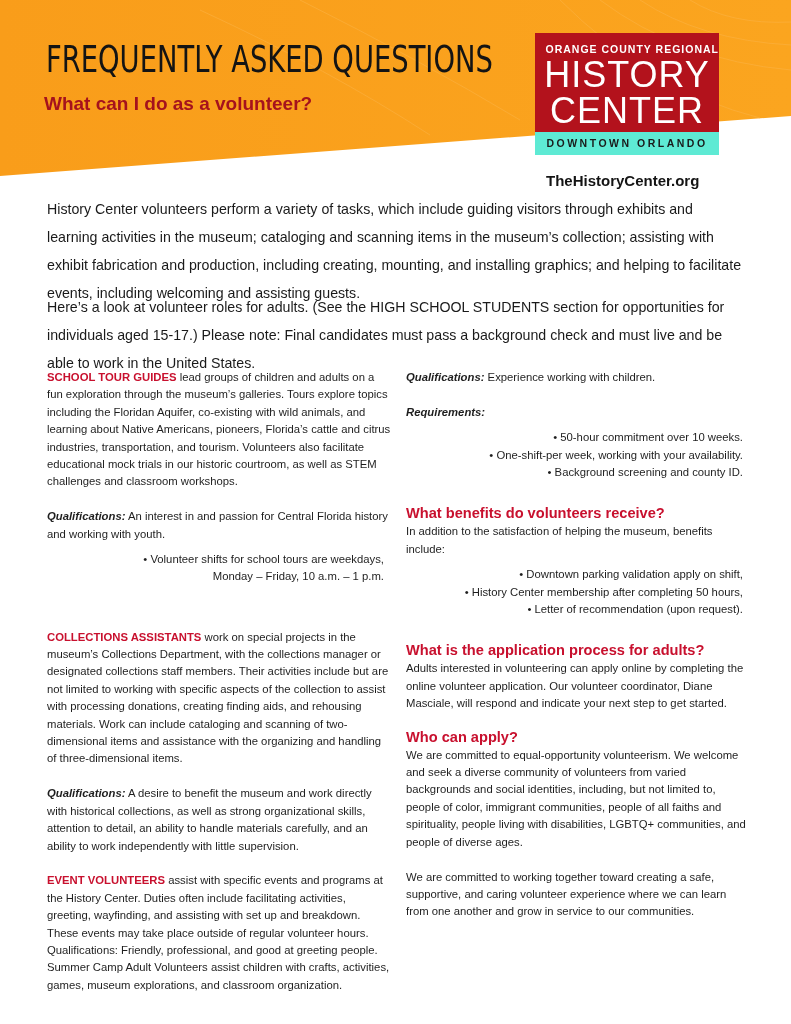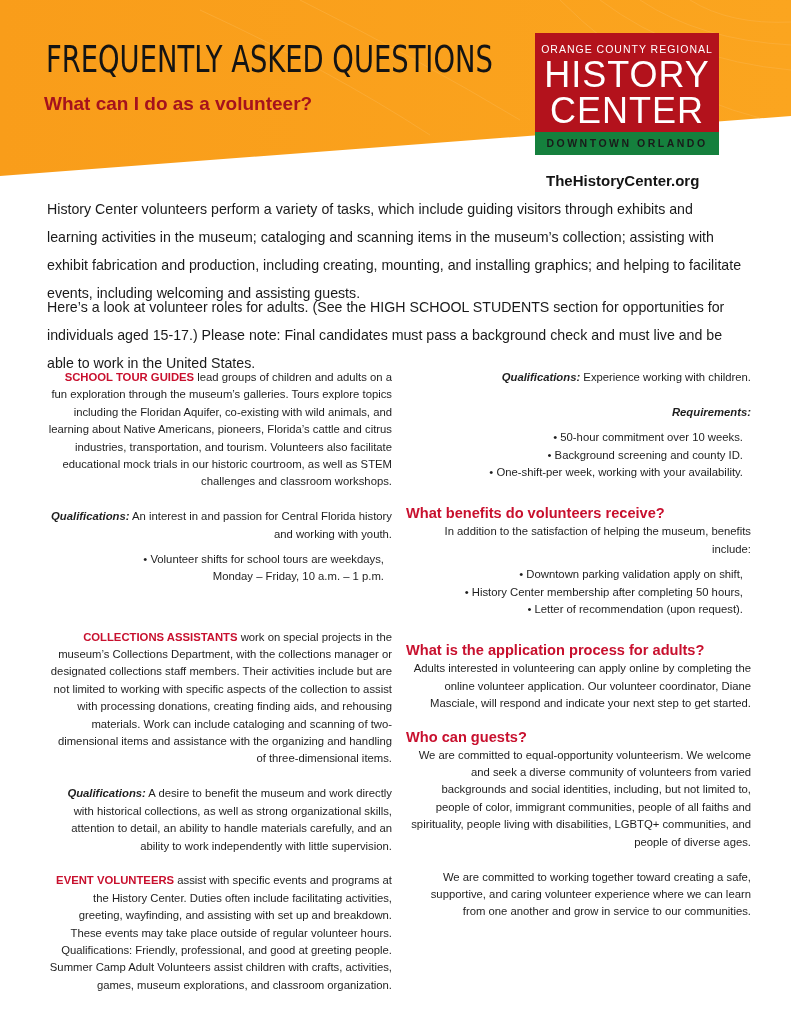--- a/index.html
+++ b/index.html
@@ -18,50 +18,50 @@
   }
   .faq-subtitle {
     position: absolute; left: 44px; top: 93px; margin: 0;
     font-size: 19px; font-weight: bold; color: #a5121d; white-space: nowrap;
   }
   .logo {
     position: absolute; left: 535px; top: 33px; width: 184px; height: 122px;
     background: #b3121c; box-sizing: border-box;
   }
   .logo .l-top {
-    position: absolute; left: 0; right: 0; top: 10px; text-align: center;
-    color: #fff; font-size: 10.5px; font-weight: normal; letter-spacing: 1px;
+    position: absolute; left: 0; right: 0; top: 10px; text-align: right;
+    color: #fff; font-size: 10.5px; font-weight: bold; letter-spacing: 1px;
   }
   .logo .l-big {
     position: absolute; left: 0; right: 0; text-align: center; color: #fff;
     font-size: 36px; letter-spacing: 1px; line-height: 36px;
   }
   .logo .l-history { top: 24px; }
   .logo .l-center { top: 60px; }
   .logo .l-bar {
     position: absolute; left: 0; right: 0; bottom: 0; height: 23px;
-    background: #15803d; color: #1a1a1a; text-align: center;
+    background: #5eead4; color: #1a1a1a; text-align: center;
     font-size: 10.5px; font-weight: bold; letter-spacing: 2.5px; line-height: 23px;
   }
   .site-url {
     position: absolute; left: 546px; top: 172px; font-size: 15px; font-weight: bold;
     color: #141414; white-space: nowrap;
   }
   .intro {
     position: absolute; left: 47px; width: 700px; margin: 0;
     font-size: 14.2px; line-height: 28px; color: #1a1a1a;
   }
   .intro1 { top: 195px; }
   .intro2 { top: 293px; }
   .col {
     position: absolute; top: 369px; font-size: 11.3px; line-height: 17.4px; color: #1e1e1e;
   }
   .col-left { left: 47px; width: 345px; }
   .col-right { left: 406px; width: 345px; }
-  .col p { margin: 0; text-align: right; }
+  .col p { margin: 0; }
   .gap { height: 17.4px; }
   .role { color: #c8102e; font-weight: bold; }
   .lbl { font-weight: bold; font-style: italic; }
   ul.bul { list-style: none; margin: 8px; padding: 0; text-align: right; }
   ul.bul li { padding-left: 9px; text-indent: -9px; }
   ul.bul li::before { content: "• "; }
   .ind { padding-left: 8px; }
   h3.q {
     margin: 0; color: #c8102e; font-size: 14.6px; font-weight: bold; line-height: 20px;
   }
@@ -119,32 +119,32 @@
   <div class="gap"></div>
   <p><span class="role">EVENT VOLUNTEERS</span><span> assist with specific events and programs at the History Center. Duties often include facilitating activities, greeting, wayfinding, and assisting with set up and breakdown. These events may take place outside of regular volunteer hours. Qualifications: Friendly, professional, and good at greeting people. Summer Camp Adult Volunteers assist children with crafts, activities, games, museum explorations, and classroom organization.</span></p>
 </div>
 
 <div class="col col-right">
   <p><span class="lbl">Qualifications:</span><span> Experience working with children.</span></p>
   <div class="gap"></div>
   <p class="lbl">Requirements:</p>
   <ul class="bul">
     <li>50-hour commitment over 10 weeks.</li>
+    <li>One-shift-per week, working with your availability.</li>
     <li>Background screening and county ID.</li>
-    <li>One-shift-per week, working with your availability.</li>
   </ul>
   <div class="sp-md"></div>
   <h3 class="q">What benefits do volunteers receive?</h3>
   <p>In addition to the satisfaction of helping the museum, benefits include:</p>
   <ul class="bul">
     <li>Downtown parking validation apply on shift,</li>
     <li>History Center membership after completing 50 hours,</li>
     <li>Letter of recommendation (upon request).</li>
   </ul>
   <div class="sp-md"></div>
   <h3 class="q">What is the application process for adults?</h3>
   <p>Adults interested in volunteering can apply online by completing the online volunteer application. Our volunteer coordinator, Diane Masciale, will respond and indicate your next step to get started.</p>
   <div class="sp-md"></div>
-  <h3 class="q">Who can guests?</h3>
+  <h3 class="q">Who can apply?</h3>
   <p>We are committed to equal-opportunity volunteerism. We welcome and seek a diverse community of volunteers from varied backgrounds and social identities, including, but not limited to, people of color, immigrant communities, people of all faiths and spirituality, people living with disabilities, LGBTQ+ communities, and people of diverse ages.</p>
   <div class="gap"></div>
   <p>We are committed to working together toward creating a safe, supportive, and caring volunteer experience where we can learn from one another and grow in service to our communities.</p>
 </div>
 
 </body></html>

